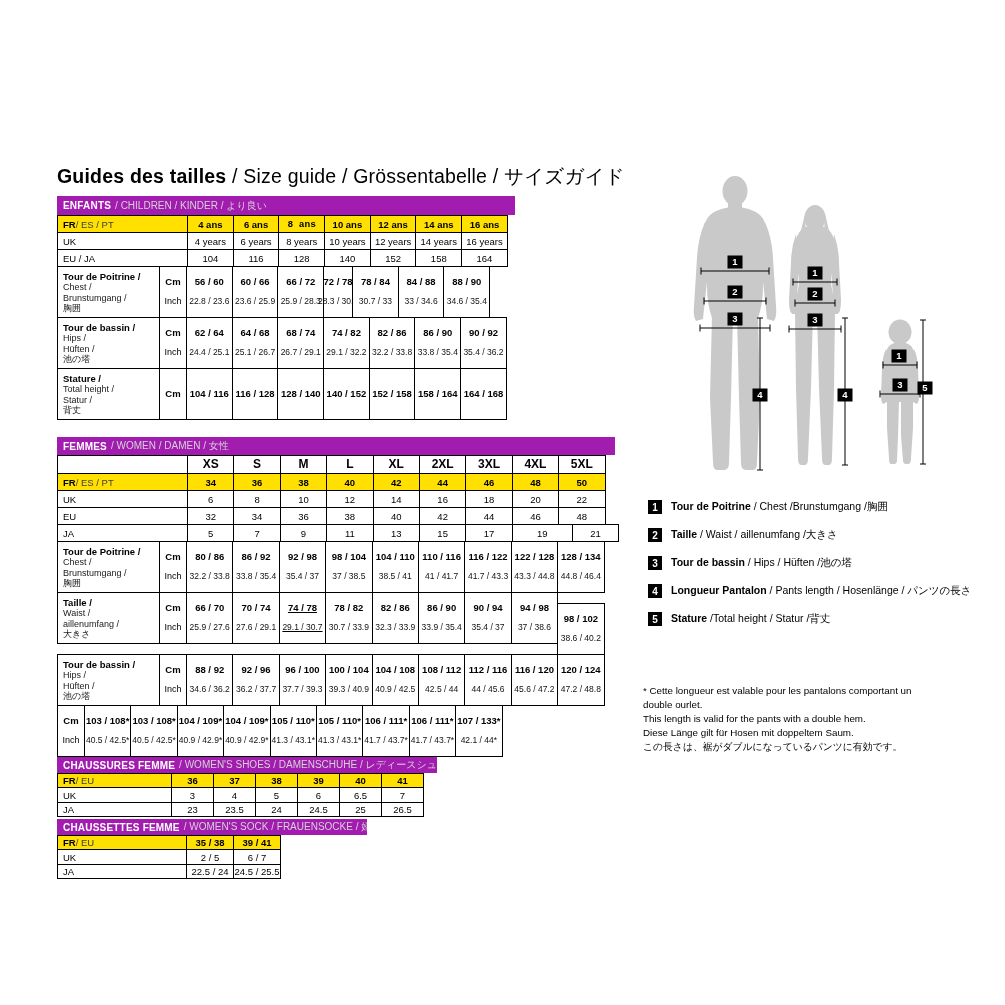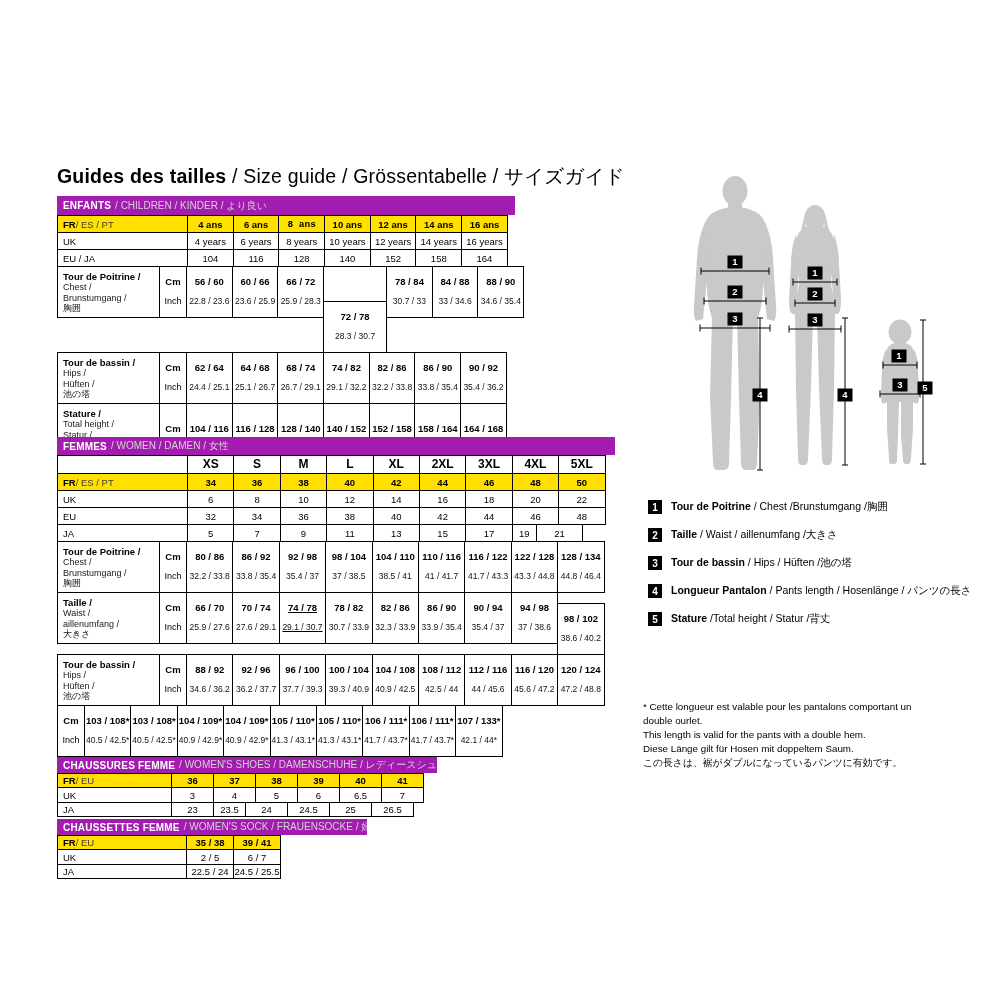--- a/index.html
+++ b/index.html
@@ -36,21 +36,21 @@
   .cm{font-weight:bold;font-size:9.5px;white-space:nowrap;}
   .in{font-size:8.5px;color:#111;white-space:nowrap;}
   
   .legend{left:648px;top:500px;}
   .leg-item{display:flex;align-items:center;height:14px;margin-bottom:14px;white-space:nowrap;}
   .chip{width:14px;height:14px;background:#000;color:#fff;font-size:10px;font-weight:bold;
         display:flex;align-items:center;justify-content:center;flex:0 0 14px;}
   .leg-text{font-size:10.5px;margin-left:9px;}
   .leg-text .b{font-weight:bold;}
   
-  .footnote{left:643px;top:700px;width:345px;font-size:9.8px;line-height:14px;}
+  .footnote{left:643px;top:684px;width:345px;font-size:9.8px;line-height:14px;}
   
   .figwrap{left:655px;top:168px;width:345px;height:315px;}
 </style>
 </head>
 <body>
 
 <div id="canvas">
 
   <div class="abs title"><span class="b">Guides des tailles</span><span> / Size guide / Grössentabelle / サイズガイド</span></div>
 
@@ -108,21 +108,21 @@
           <span class="in">22.8 / 23.6</span>
         </div>
         <div class="cell vcell" style="width: 46.7px; height: 52px;">
           <span class="cm">60 / 66</span>
           <span class="in">23.6 / 25.9</span>
         </div>
         <div class="cell vcell" style="width: 46.7px; height: 52px;">
           <span class="cm">66 / 72</span>
           <span class="in">25.9 / 28.3</span>
         </div>
-        <div class="cell vcell" style="width: 64px; height: 52px; margin-top: 35px;">
+        <div class="cell vcell" style="width: 30px; height: 52px;">
           <span class="cm">72 / 78</span>
           <span class="in">28.3 / 30.7</span>
         </div>
         <div class="cell vcell" style="width: 46.7px; height: 52px;">
           <span class="cm">78 / 84</span>
           <span class="in">30.7 / 33</span>
         </div>
         <div class="cell vcell" style="width: 46.7px; height: 52px;">
           <span class="cm">84 / 88</span>
           <span class="in">33 / 34.6</span>
@@ -263,21 +263,21 @@
       </div>
       <div class="trow">
         <div class="cell label" style="width: 131px; height: 18px;">JA</div>
         <div class="cell" style="width: 47.4px; height: 18px;">5</div>
         <div class="cell" style="width: 47.4px; height: 18px;">7</div>
         <div class="cell" style="width: 47.4px; height: 18px;">9</div>
         <div class="cell" style="width: 47.4px; height: 18px;">11</div>
         <div class="cell" style="width: 47.4px; height: 18px;">13</div>
         <div class="cell" style="width: 47.4px; height: 18px;">15</div>
         <div class="cell" style="width: 47.4px; height: 18px;">17</div>
-        <div class="cell" style="width: 25px; height: 18px;">19</div>
+        <div class="cell" style="width: 61px; height: 18px;">19</div>
         <div class="cell" style="width: 47.4px; height: 18px;">21</div>
       </div>
       <div class="trow">
         <div class="cell mlabel" style="width: 103px; height: 52px;">
           <div class="l1">Tour de Poitrine /</div>
           <div class="ln">Chest /</div>
           <div class="ln">Brunstumgang /</div>
           <div class="ln">胸囲</div>
         </div>
         <div class="cell ucell" style="width: 28px; height: 52px;">
@@ -482,21 +482,21 @@
         <div class="cell" style="width: 43px; height: 15.4px;">3</div>
         <div class="cell" style="width: 43px; height: 15.4px;">4</div>
         <div class="cell" style="width: 43px; height: 15.4px;">5</div>
         <div class="cell" style="width: 43px; height: 15.4px;">6</div>
         <div class="cell" style="width: 43px; height: 15.4px;">6.5</div>
         <div class="cell" style="width: 43px; height: 15.4px;">7</div>
       </div>
       <div class="trow">
         <div class="cell label" style="width: 115px; height: 15.4px;">JA</div>
         <div class="cell" style="width: 43px; height: 15.4px;">23</div>
-        <div class="cell" style="width: 33px; height: 15.4px;">23.5</div>
+        <div class="cell" style="width: 43px; height: 15.4px;">23.5</div>
         <div class="cell" style="width: 43px; height: 15.4px;">24</div>
         <div class="cell" style="width: 43px; height: 15.4px;">24.5</div>
         <div class="cell" style="width: 43px; height: 15.4px;">25</div>
         <div class="cell" style="width: 43px; height: 15.4px;">26.5</div>
       </div>
     </div>
   <div class="tbl" style="left: 57px; top: 819px;">
       <div class="bar" style="width: 310px; height: 16px;">
         <span class="bt">CHAUSSETTES FEMME</span>
         <span class="rest">/ WOMEN'S SOCK / FRAUENSOCKE / 婦人靴下</span>

